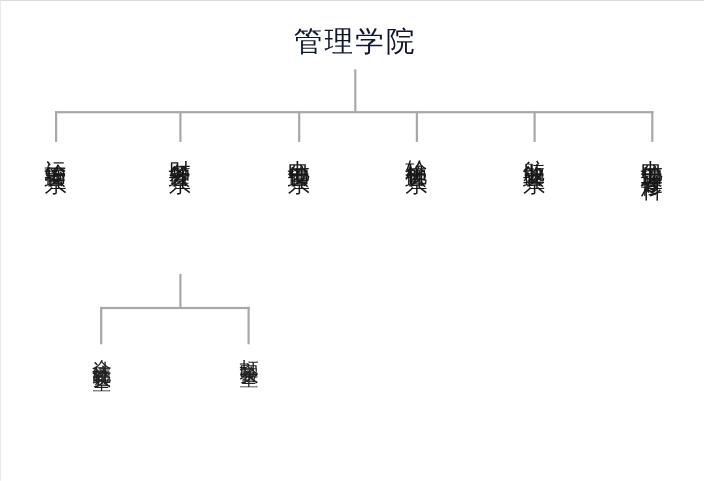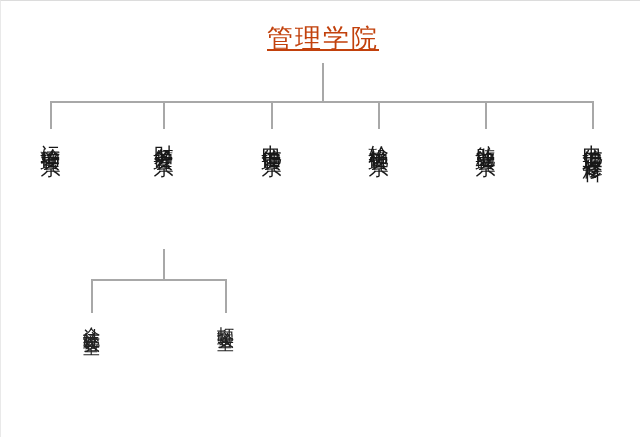--- a/index.html
+++ b/index.html
@@ -35,24 +35,23 @@
 
   
   .root-title {
     position: absolute;
     left: 262px;
     top: 20px;
     width: 120px;
     text-align: center;
     font-size: 26px;
     line-height: 34px;
-    color: #c2410c;
+    color: #0f172a;
     letter-spacing: 2px;
     white-space: nowrap;
-    text-decoration: underline;
   }
 
   
   .vnode {
     position: absolute;
     writing-mode: vertical-rl;
     text-orientation: upright;
     font-size: 20px;
     line-height: 23px;
     letter-spacing: 3px;

